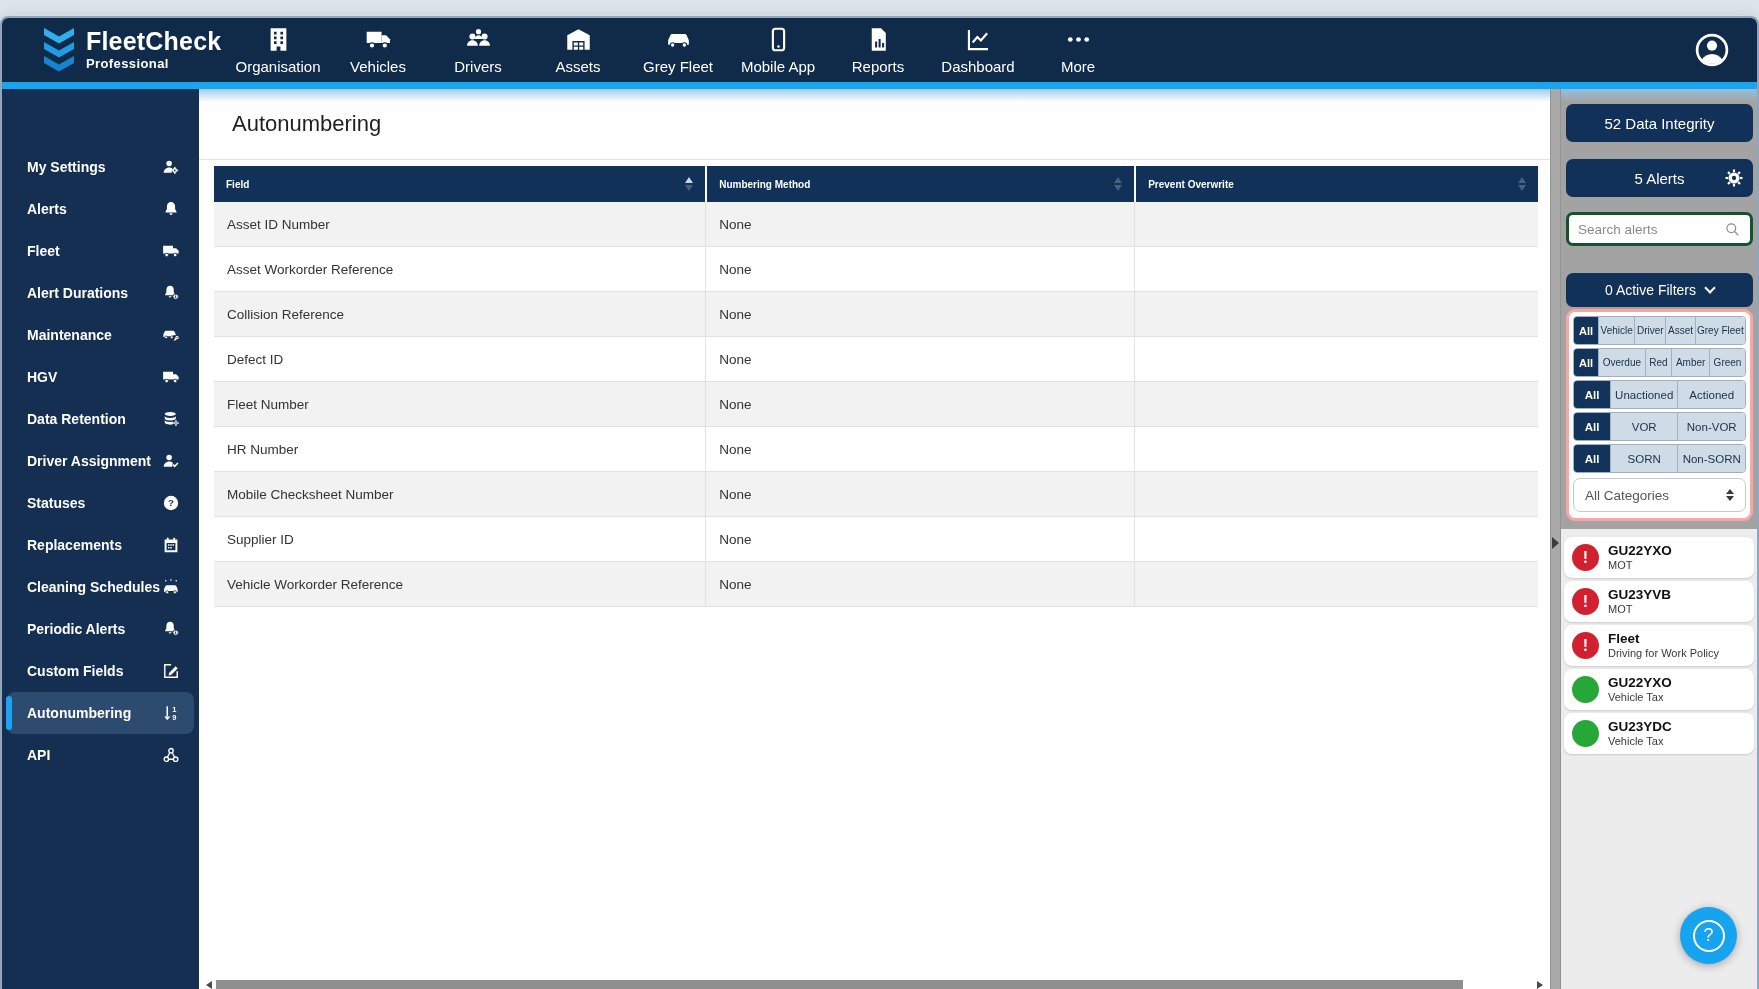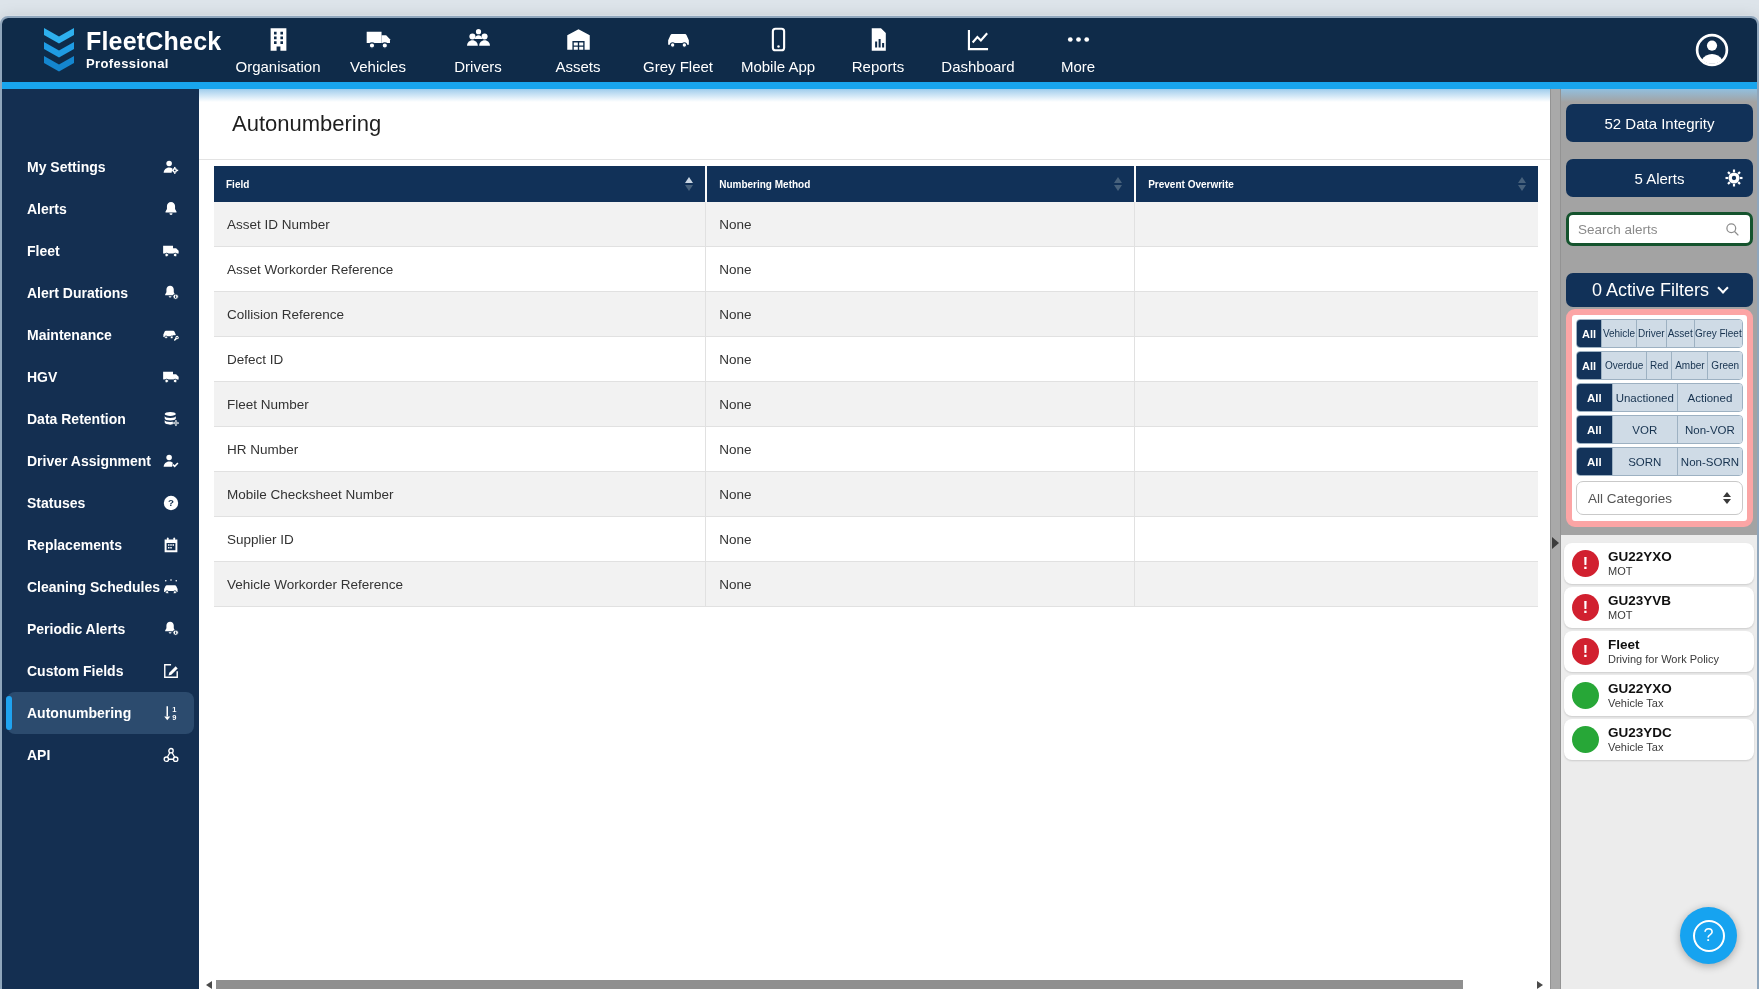--- a/index.html
+++ b/index.html
@@ -58,23 +58,23 @@
 
   
   .panel{width:196px;flex:0 0 auto;position:relative;background:#a3a3a3;display:flex;flex-direction:column;padding:15px 4px 0 5px;}
   .p-btn{height:38px;background:#113158;color:#fff;border-radius:7px;display:flex;align-items:center;justify-content:center;font-size:15px;cursor:pointer;flex:0 0 auto;position:relative;}
   .p-btn.alerts{margin-top:17px;}
   .p-btn .gear{position:absolute;right:9px;top:9px;width:20px;height:20px;}
   .search{margin-top:15px;height:34px;border:3px solid #14532d;border-radius:7px;display:flex;align-items:center;padding:0 9px;background:#fff;flex:0 0 auto;}
   .search input{flex:1;border:none;outline:none;font-size:13.5px;color:#555;font-family:inherit;min-width:0;background:transparent;}
   .search input::placeholder{color:#8a8a8a;}
   .search svg{width:17px;height:17px;flex:0 0 auto;}
-  .af-btn{margin-top:27px;height:34px;background:#113158;border-radius:7px;color:#fff;display:flex;align-items:center;justify-content:center;gap:10px;font-size:18px;cursor:pointer;flex:0 0 auto;}
+  .af-btn{margin-top:27px;height:34px;background:#113158;border-radius:7px;color:#fff;display:flex;align-items:center;justify-content:center;gap:10px;font-size:14px;cursor:pointer;flex:0 0 auto;}
   .chev{width:8px;height:8px;border-right:2px solid #fff;border-bottom:2px solid #fff;transform:rotate(45deg);margin-top:-4px;}
-  .filters-box{margin-top:2px;border:6px solid #fca5a5;border-radius:9px;padding:4px 4px 6px;display:flex;flex-direction:column;gap:3px;background:#fff;flex:0 0 auto;}
+  .filters-box{margin-top:2px;border:3px solid #fca5a5;border-radius:9px;padding:4px 4px 6px;display:flex;flex-direction:column;gap:3px;background:#fff;flex:0 0 auto;}
   .chip-row{display:flex;height:29px;border:1px solid #9db1c2;border-radius:4px;overflow:hidden;}
   .chip{display:flex;align-items:center;justify-content:center;background:#cfdbe6;color:#16324f;font-size:11.5px;flex:1.85;cursor:pointer;white-space:nowrap;overflow:hidden;min-width:0;}
   .chip + .chip{border-left:1px solid #9db1c2;}
   .chip.sel{background:#13335a;color:#fff;font-weight:700;}
   .chip-row .chip:first-child{flex:1;}
   .chip-row.dense .chip{flex:1 1 auto;font-size:10px;padding:0 2px;}
   .chip-row.dense .chip:first-child{flex:0 0 auto;padding:0 5px;font-size:11px;}
   .cat-select{margin-top:2px;height:34px;border:1px solid #c9c9c9;border-radius:7px;background:#fff;display:flex;align-items:center;padding:0 11px;color:#555;font-size:13.5px;cursor:pointer;flex:0 0 auto;}
   .updown{margin-left:auto;display:flex;flex-direction:column;gap:2px;align-items:center;}
   .updown .u{width:0;height:0;border-left:4px solid transparent;border-right:4px solid transparent;border-bottom:5px solid #3a3a3a;}

